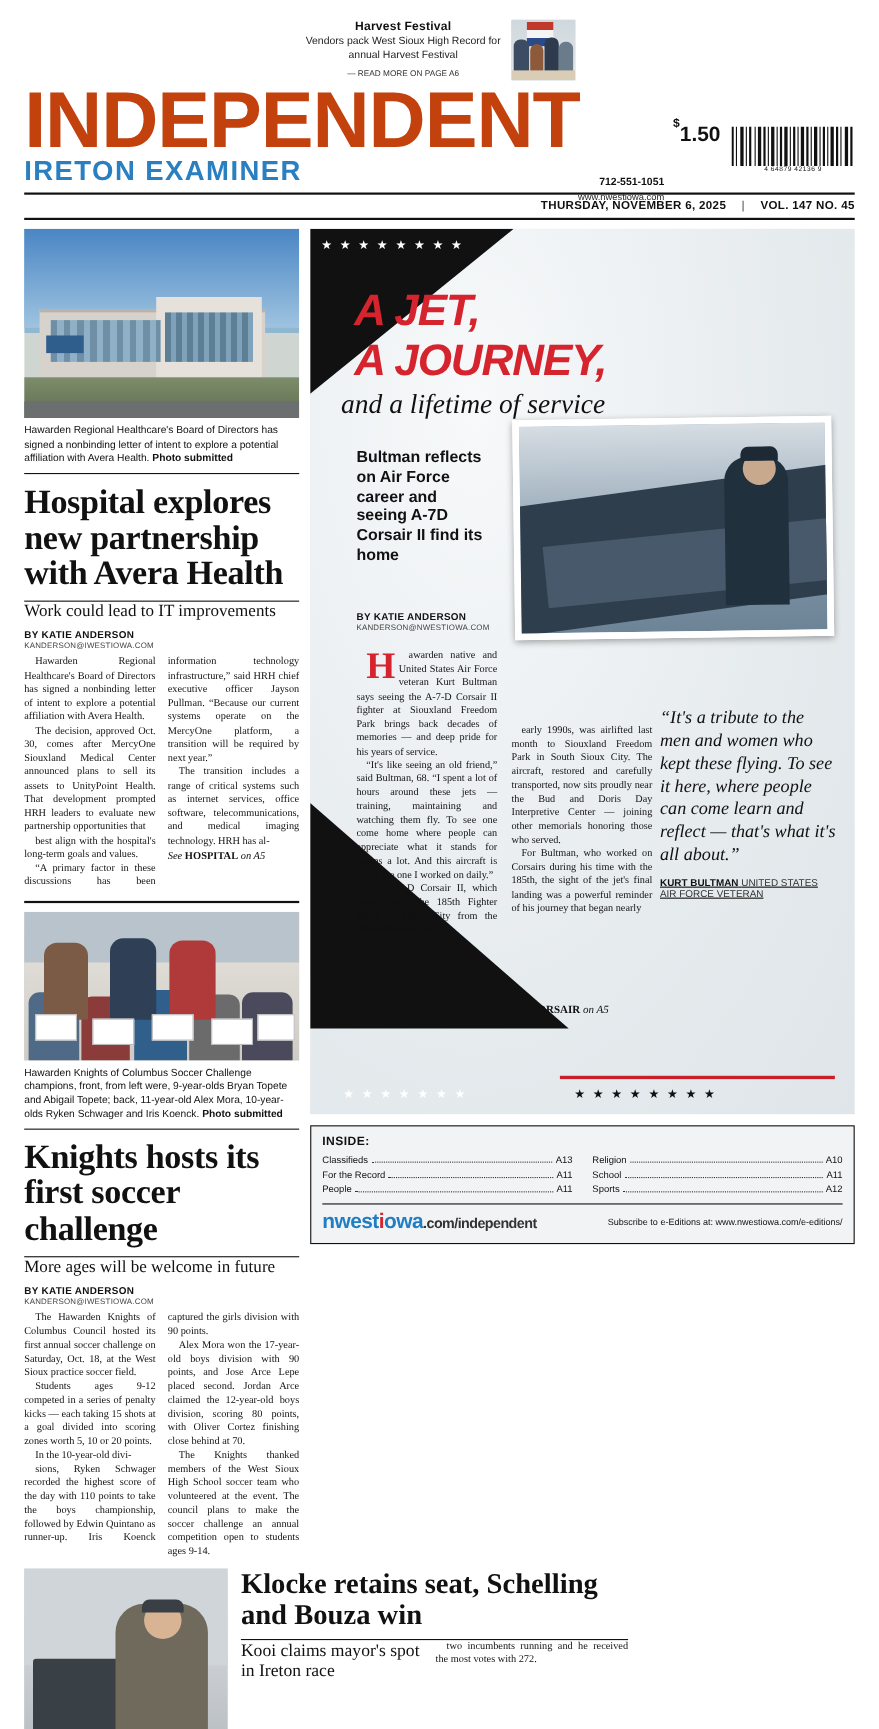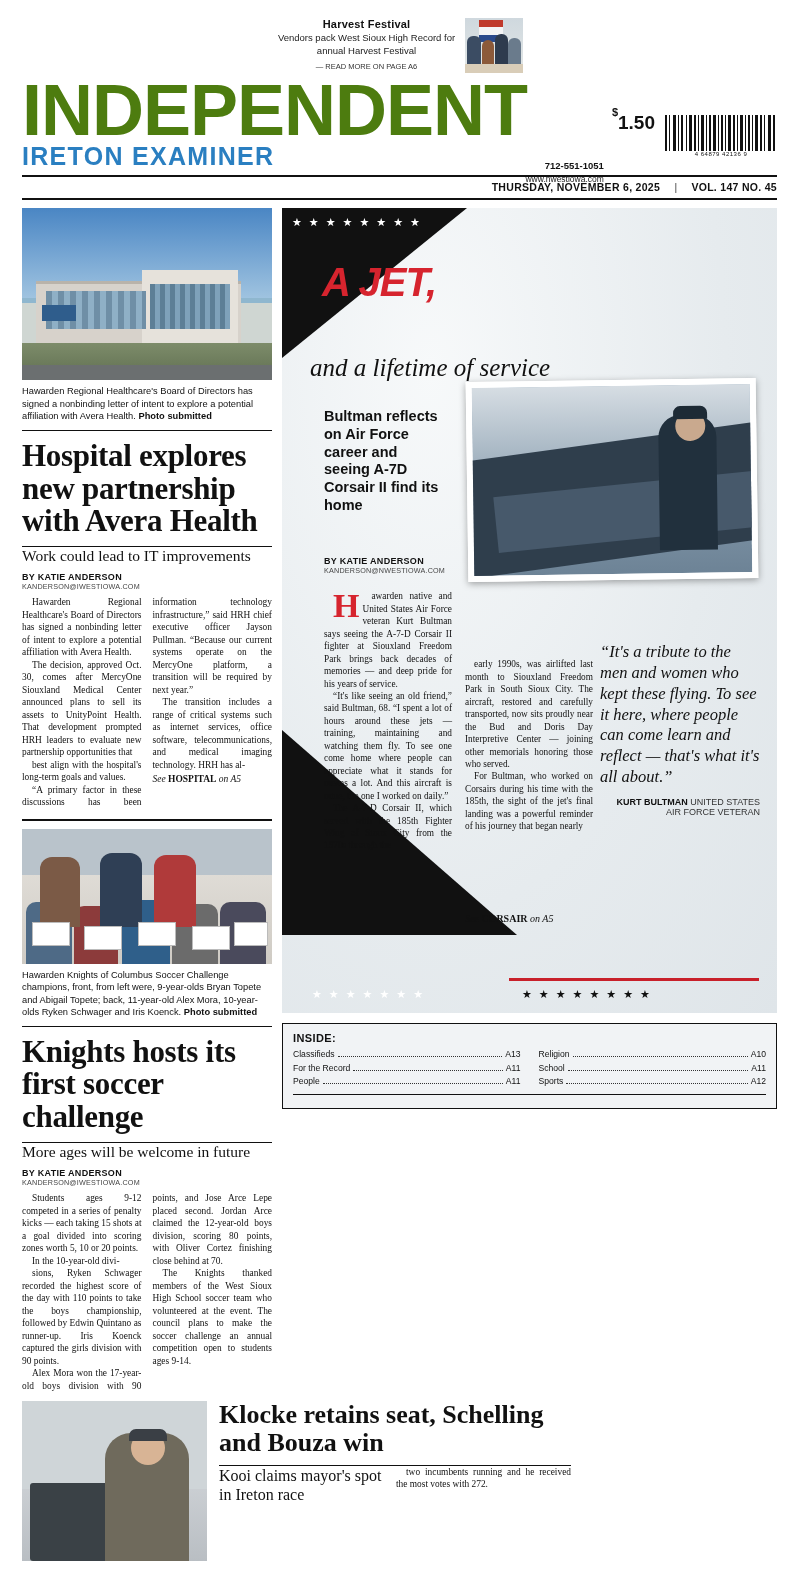--- a/index.html
+++ b/index.html
@@ -27,21 +27,21 @@
      linear-gradient(#c0392b 0 33%, #f4f4f4 33% 66%, #2b4a8b 66% 100%); }
   .sk-p1 { position:absolute; left:2px; top:18px; width:14px; height:36px; background:#3b4c63; border-radius:6px 6px 0 0; }
   .sk-p2 { position:absolute; left:17px; top:22px; width:12px; height:32px; background:#8c5a3a; border-radius:6px 6px 0 0; }
   .sk-p3 { position:absolute; left:30px; top:16px; width:13px; height:38px; background:#2e3b4e; border-radius:6px 6px 0 0; }
   .sk-p4 { position:absolute; left:43px; top:20px; width:13px; height:34px; background:#6a7b8c; border-radius:6px 6px 0 0; }
   .sk-table { position:absolute; left:0; bottom:0; width:58px; height:9px; background:#d9cdb8; }
 
   
   .nameplate { padding: 2px 22px 0 22px; position:relative; }
   .np-hawarden { font-family:"Liberation Sans", sans-serif; font-weight:bold; font-size:26px; letter-spacing:1.5px; color:#2a7fc1; line-height:1; }
-  .np-independent { font-family:"Liberation Sans", sans-serif; font-weight:bold; font-size:72px; letter-spacing:-1px; line-height:.88; color:#4d7c0f; margin-top:-2px; }
+  .np-independent { font-family:"Liberation Sans", sans-serif; font-weight:bold; font-size:72px; letter-spacing:-1px; line-height:.88; color:#c2410c; margin-top:-2px; }
   .np-ireton { font-family:"Liberation Sans", sans-serif; font-weight:bold; font-size:25px; letter-spacing:1.3px; color:#2a7fc1; line-height:1; margin-top:2px; }
   .np-right { position:absolute; right:22px; top:36px; width:260px; display:flex; align-items:flex-start; justify-content:flex-end; }
   .np-phone { text-align:right; font-family:"Liberation Sans", sans-serif; font-size:9.5px; font-weight:bold; line-height:1.5; margin-right:8px;margin-top:44px; }
   .np-phone .web { font-weight:normal; font-size:8.5px; color:#222; }
   .np-price { font-family:"Liberation Sans", sans-serif; font-weight:bold; font-size:19px; margin-right:10px; position:relative; top:-3px;}
   .np-price sup { font-size:11px; top:-6px; position:relative; }
   .barcode { width:112px; height:42px; display:flex; align-items:flex-end; }
   .barcode svg { display:block; }
   .bc-num { font-family:"Liberation Sans", sans-serif; font-size:6px; letter-spacing:.5px; text-align:center; }
 
@@ -115,21 +115,21 @@
   .jp-sky { position:absolute; left:0; top:0; right:0; height:42%; background:linear-gradient(#d6dde3,#9fb0be); }
   .jp-jet { position:absolute; left:-10%; top:30%; width:120%; height:62%; background:#2f3e4c; transform:rotate(-7deg); }
   .jp-jet2 { position:absolute; left:8%; top:52%; width:95%; height:30%; background:#47596b; transform:rotate(-5deg); }
   .jp-man { position:absolute; right:34px; top:16%; width:58px; height:72%; background:#21303d; border-radius:22px 22px 0 0; }
   .jp-head { position:absolute; right:45px; top:14%; width:30px; height:30px; border-radius:50%; background:#c9a98e; }
   .jp-cap { position:absolute; right:43px; top:11%; width:34px; height:13px; border-radius:7px 7px 0 0; background:#1d2a35; }
   .jet-cap { position:absolute; left:185px; top:378px; width:290px; font-family:"Liberation Sans", sans-serif; font-size:9.2px; line-height:1.34; background:#fff; padding:4px 5px 6px 5px; }
 
   .pullquote { position:absolute; left:318px; top:434px; width:160px; }
   .pq-text { font-family:"Liberation Serif", serif; font-style:italic; font-size:16.5px; line-height:1.26; color:#111; }
-  .pq-attr { font-family:"Liberation Sans", sans-serif; font-weight:bold; font-size:9px; margin-top:9px; text-align:right; }
+  .pq-attr { font-family:"Liberation Sans", sans-serif; font-weight:bold; font-size:9px; margin-top:9px; text-align:left;text-decoration:underline; }
   .pq-attr .role { font-weight:normal; color:#333; }
 
   
   .inside { margin: 10px 0 0 0; border:1px solid #111; background:#f1f3f5; padding:8px 10px; }
   .inside-title { font-family:"Liberation Sans", sans-serif; font-weight:bold; font-size:11px; letter-spacing:.4px; margin-bottom:4px; }
   .inside-cols { display:flex; gap:18px; }
   .inside-col { flex:1; }
   .inside-row { display:flex; align-items:baseline; font-family:"Liberation Sans", sans-serif; font-size:8.6px; line-height:1.55; }
   .inside-row .lbl { white-space:nowrap; }
   .inside-row .dots { flex:1; border-bottom:1px dotted #333; margin:0 3px 2px 3px; }
@@ -303,40 +303,42 @@
         <span class="credit">Photo submitted</span>
       </div>
       <div class="rule-thin"></div>
 
       <h1 class="headline">Knights hosts its first soccer challenge</h1>
       <div class="rule-thin"></div>
       <div class="subhead">More ages will be welcome in future</div>
       <div class="byline">BY KATIE ANDERSON</div>
       <div class="byline-email">KANDERSON@IWESTIOWA.COM</div>
       <div class="twocol">
+        <p>The Hawarden Knights of Columbus Council hosted its first annual soccer challenge on Saturday, Oct. 18, at the West Sioux practice soccer field.</p>
         <p>Students ages 9-12 competed in a series of penalty kicks — each taking 15 shots at a goal divided into scoring zones worth 5, 10 or 20 points.</p>
         <p>In the 10-year-old divi-</p>
         <p>sions, Ryken Schwager recorded the highest score of the day with 110 points to take the boys championship, followed by Edwin Quintano as runner-up. Iris Koenck captured the girls division with 90 points.</p>
         <p>Alex Mora won the 17-year-old boys division with 90 points, and Jose Arce Lepe placed second. Jordan Arce claimed the 12-year-old boys division, scoring 80 points, with Oliver Cortez finishing close behind at 70.</p>
         <p>The Knights thanked members of the West Sioux High School soccer team who volunteered at the event. The council plans to make the soccer challenge an annual competition open to students ages 9-14.</p>
       </div>
     </div>
 
     <div class="col-right">
 
       <div class="pkg">
         <div class="pkg-bg"></div>
         <div class="blk-tri-tl"></div>
         <div class="blk-tri-bl"></div>
         <div class="star-row top">★★★★★★★★</div>
         <div class="star-row bottom">★★★★★★★</div>
         <div class="star-row bottom2">★★★★★★★★</div>
         <div class="pkg-red-rule"></div>
 
         <div class="pkg-hl1">A JET,</div>
+        <div class="pkg-hl2">A JOURNEY,</div>
         <div class="pkg-hl3">and a lifetime of service</div>
 
         <div class="pkg-deck">Bultman reflects on Air Force career and seeing A-7D Corsair II find its home</div>
 
         <div class="pkg-byline">
           <div class="byline">BY KATIE ANDERSON</div>
           <div class="byline-email">KANDERSON@NWESTIOWA.COM</div>
         </div>
 
         <div class="pkg-body">
@@ -405,20 +407,24 @@
                 <span class="pg">A11</span>
               </div>
             <div class="inside-row">
                 <span class="lbl">Sports</span>
                 <span class="dots"></span>
                 <span class="pg">A12</span>
               </div>
           </div>
         </div>
         <div class="inside-rule"></div>
+        <div class="inside-bottom">
+          <div class="nwest"><span>nwest</span><span class="dot">i</span><span>owa</span><span class="grey">.com/independent</span></div>
+          <div class="subsc">Subscribe to e-Editions at: www.nwestiowa.com/e-editions/</div>
+        </div>
       </div>
     </div>
   </div>
 
   <div class="bottom">
     <div class="bl">
       <div class="vote-photo">
         <div class="vp-bg"></div>
           <div class="vp-wall"></div>
         <div class="vp-machine"></div>

